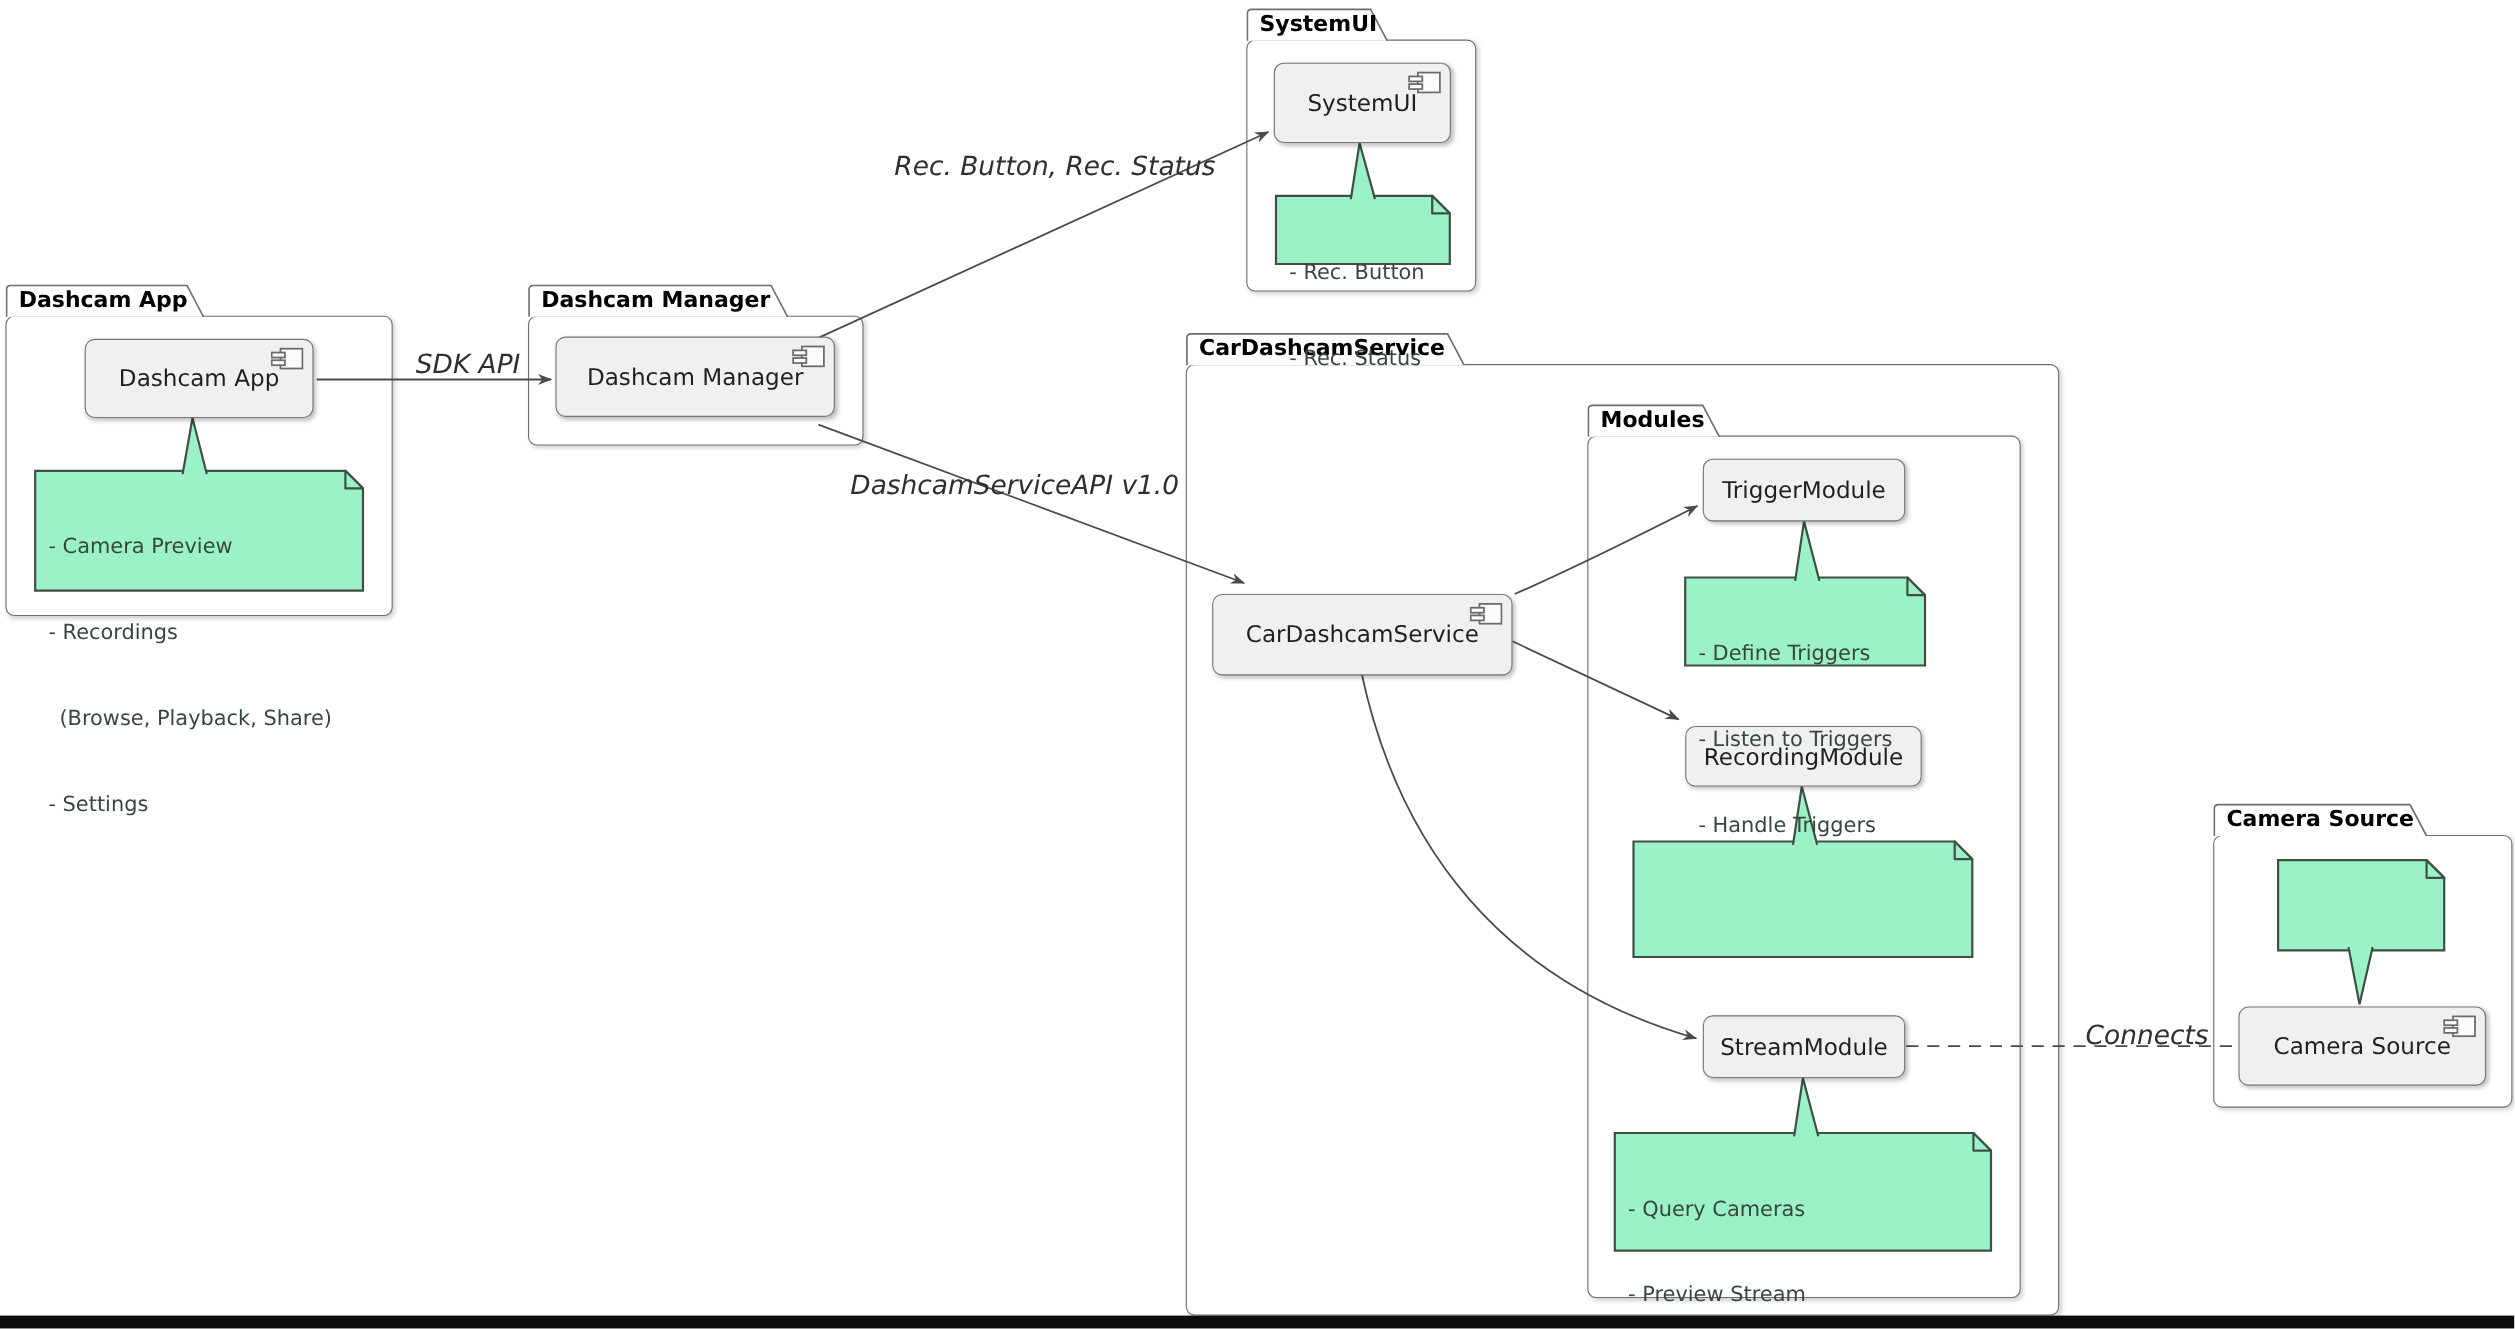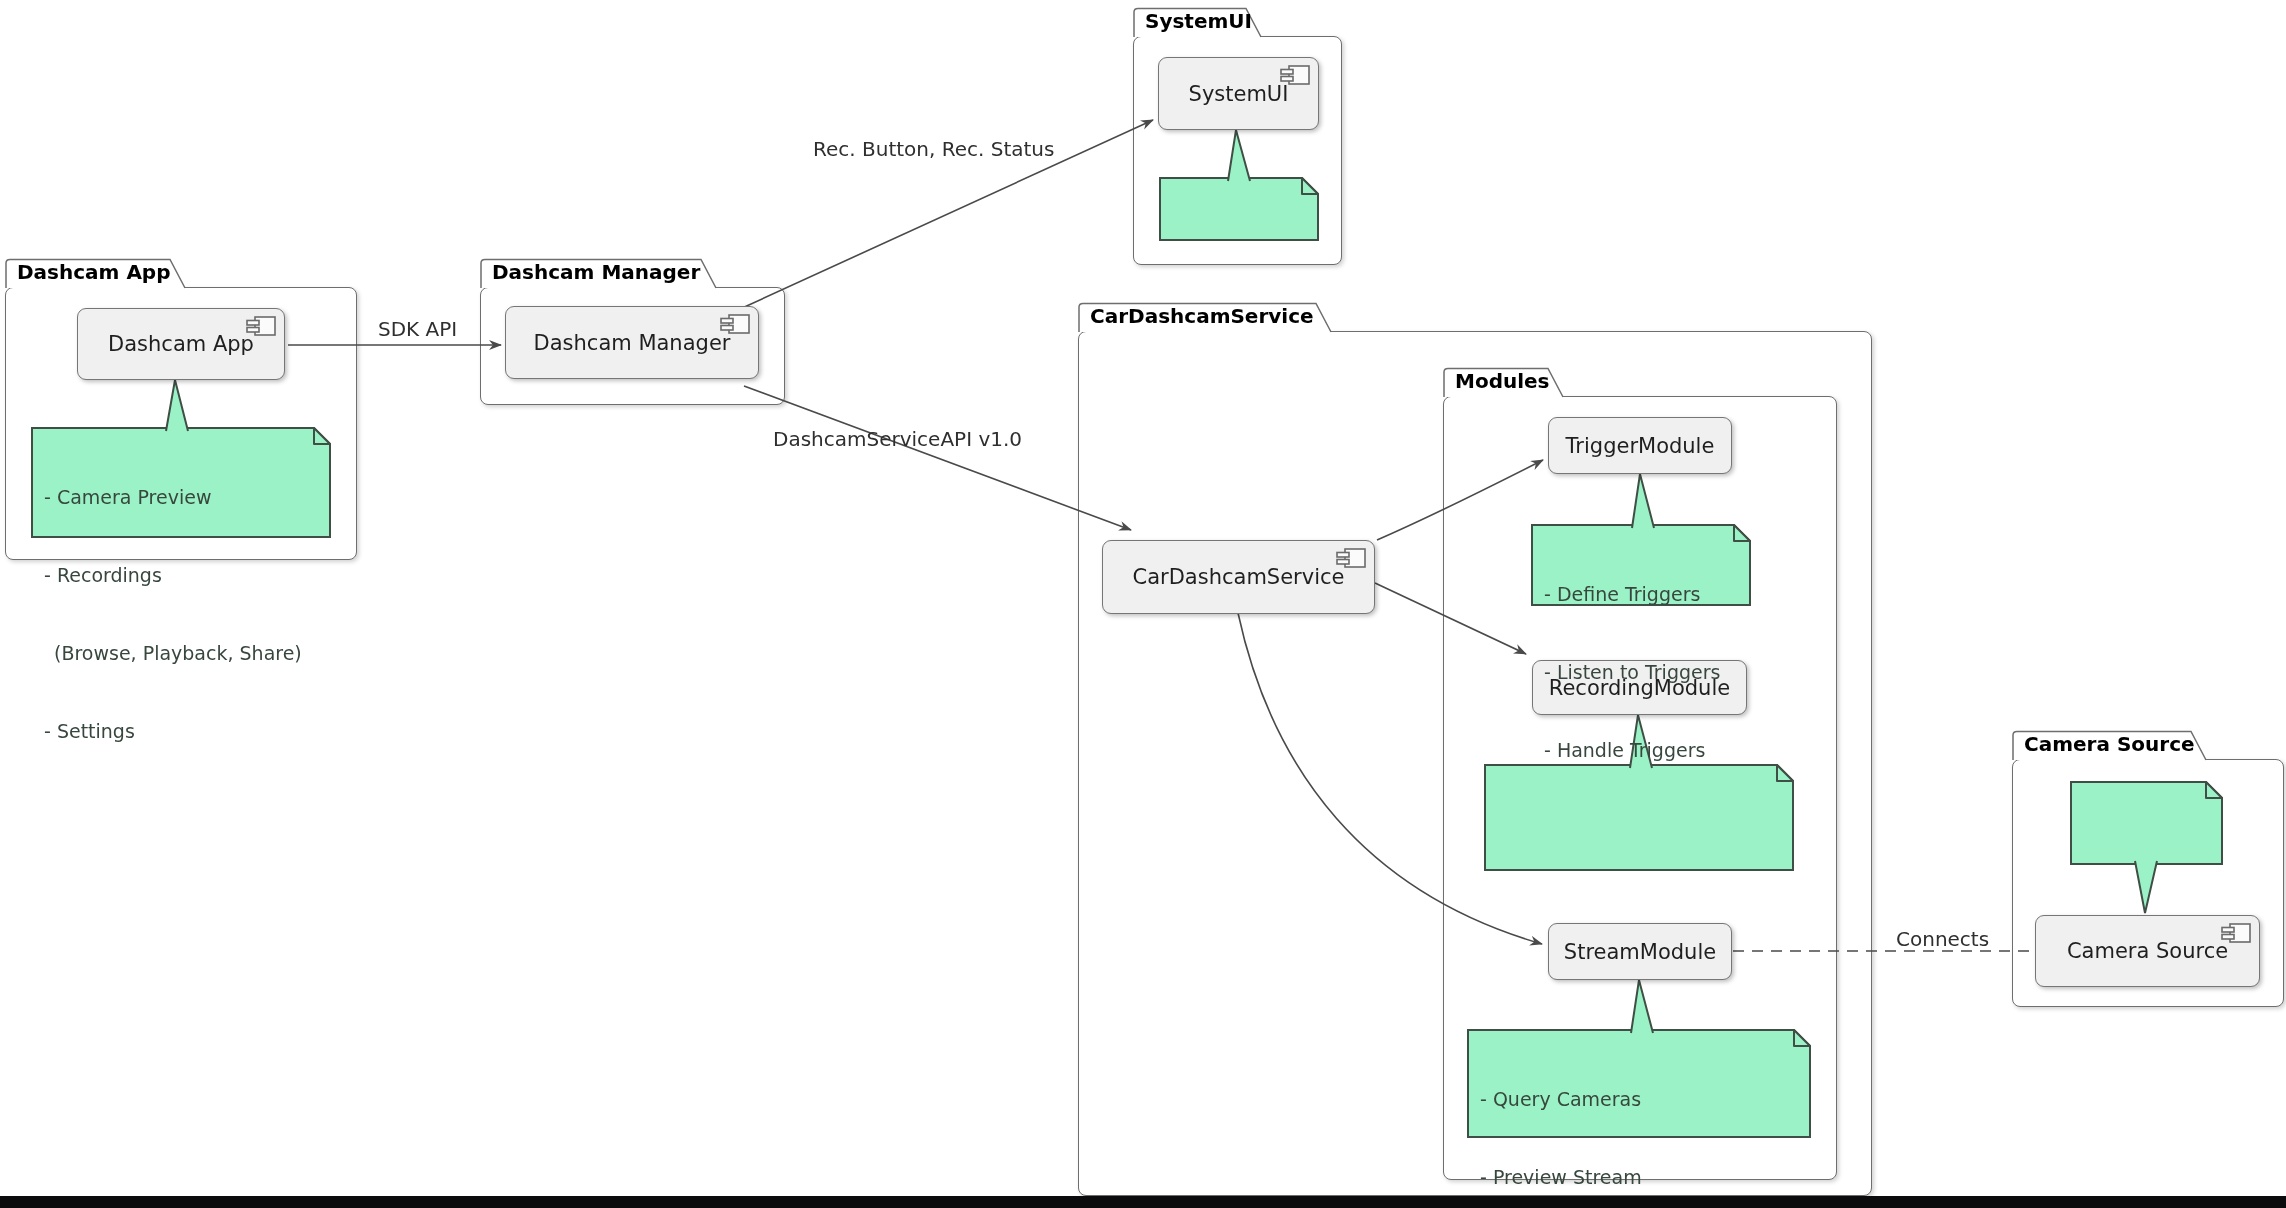--- a/index.html
+++ b/index.html
@@ -31,21 +31,21 @@
     position:absolute;background:#f0f0f0;border:1.5px solid #767676;border-radius:9px;
     box-shadow:2px 2px 4px rgba(0,0,0,.25);z-index:4;
     display:flex;align-items:center;justify-content:center;
     font-size:21px;color:#1f1f1f;white-space:nowrap;
   }
   .component .cicon{position:absolute;top:6px;right:8px;}
   
   .note-text{position:absolute;z-index:5;font-size:19px;line-height:26px;color:#37473e;white-space:pre;}
   .note-text .indent{padding-left:10px;text-align:center;}
   
-  .edge-label{position:absolute;z-index:5;font-size:20px;color:#2f2f2f;white-space:nowrap;}
+  .edge-label{position:absolute;z-index:5;font-size:24px;color:#2f2f2f;white-space:nowrap;font-style:italic;}
   
   #black-bar{position:absolute;left:0;top:1196px;width:2286px;height:12px;background:#0b0b0d;z-index:6;}
 </style>
 </head>
 <body>
 
 <div id="canvas">
 
   <div class="pkg-body" style="left:5px;top:287px;width:350px;height:271px;"></div>
   <div class="pkg-body" style="left:480px;top:287px;width:303px;height:116px;"></div>
@@ -176,20 +176,24 @@
       </svg>
     <span>Camera Source</span>
   </div>
 
   <div class="note-text" style="left:44px;top:432px;">
     <div>- Camera Preview</div>
     <div>- Recordings</div>
     <div class="indent">(Browse, Playback, Share)</div>
     <div>- Settings</div>
   </div>
+  <div class="note-text" style="left:1172px;top:183px;">
+    <div>- Rec. Button</div>
+    <div>- Rec. Status</div>
+  </div>
   <div class="note-text" style="left:1544px;top:529px;">
     <div>- Define Triggers</div>
     <div>- Listen to Triggers</div>
     <div>- Handle Triggers</div>
   </div>
   <div class="note-text" style="left:1480px;top:1034px;">
     <div>- Query Cameras</div>
     <div>- Preview Stream</div>
     
     

